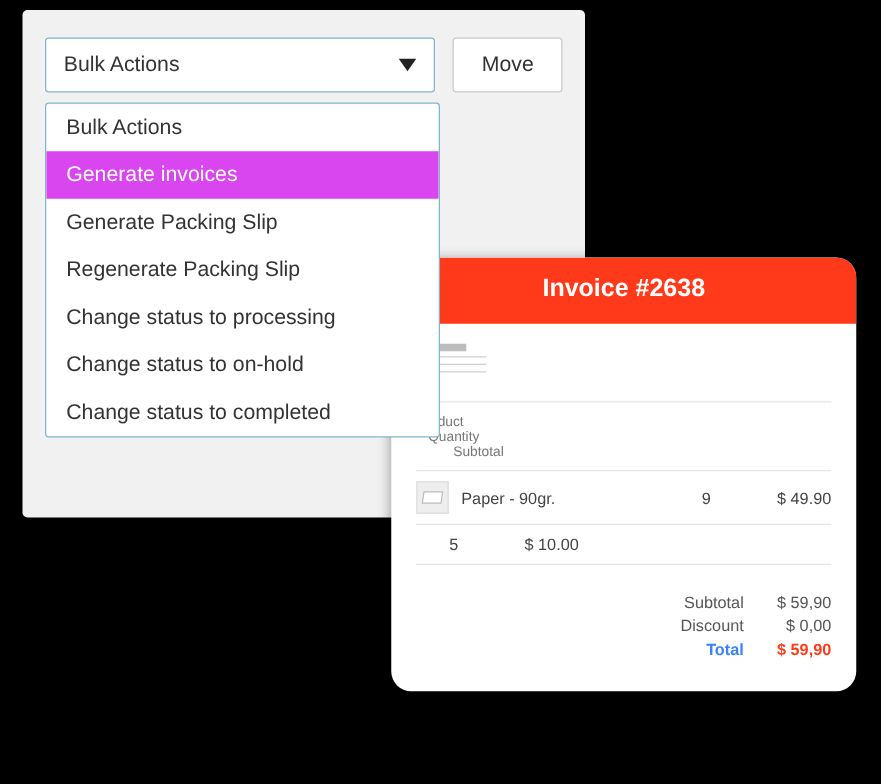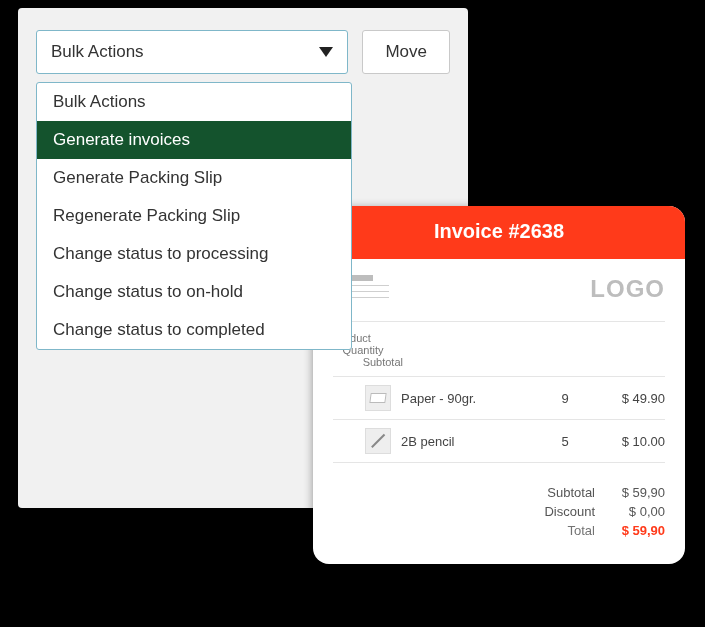--- a/index.html
+++ b/index.html
@@ -14,21 +14,21 @@
 
   
   .admin-card {
     position: absolute;
     left: 18px;
     top: 8px;
     width: 450px;
     background: #f1f1f1;
     border-radius: 4px;
     padding: 22px 18px 40px 18px;
-    height: 500px;
+    height: 406px;
   }
   .admin-toolbar {
     display: flex;
     gap: 14px;
     align-items: stretch;
   }
   .select-box {
     position: relative;
     flex: 1;
     background: #fff;
@@ -73,21 +73,21 @@
     z-index: 10;
     overflow: hidden;
   }
   .dropdown .option {
     padding: 9px 16px;
     font-size: 17px;
     color: #333;
     cursor: pointer;
   }
   .dropdown .option.highlighted {
-    background: #14532d;
+    background: #d946ef;
     color: #fff;
   }
 
   
   .invoice-card {
     position: absolute;
     right: 20px;
     top: 206px;
     width: 372px;
     background: #fff;
@@ -131,21 +131,20 @@
   .inv-colhead .c1 { flex: 1.4; }
   .inv-colhead .c2 { width: 60px; text-align: center; }
   .inv-colhead .c3 { width: 70px; text-align: right; }
 
   .inv-row {
     display: flex;
     align-items: center;
     padding: 8px 20px;
     font-size: 13px;
     color: #444;
-    margin-left: 32px;
   }
   .inv-row .thumb {
     width: 26px; height: 26px;
     background: #eee;
     border: 1px solid #ddd;
     margin-right: 10px;
     display: flex; align-items:center; justify-content:center;
   }
   .inv-row .c1 { flex: 1.4; display:flex; align-items:center; }
   .inv-row .c2 { width: 60px; text-align: center; }
@@ -163,21 +162,21 @@
     padding: 20px 20px 24px;
   }
   .inv-totals .trow {
     display: flex;
     justify-content: flex-end;
     font-size: 13px;
     padding: 2px 0;
   }
   .inv-totals .trow .tl { width: 80px; text-align: right; color:#555; }
   .inv-totals .trow .tv { width: 70px; text-align: right; color:#555; }
-  .inv-totals .trow.total .tl { color:#737373; font-weight:400; }
+  .inv-totals .trow.total .tl { color:#3b82f6; font-weight:700; }
   .inv-totals .trow.total .tv { color:#ff3a1a; font-weight:700; }
 </style>
 </head>
 <body>
 
 <div class="admin-card">
   <div class="admin-toolbar">
     <div class="select-box">
       <span class="label">Bulk Actions</span>
       <span class="caret"></span>
@@ -199,21 +198,20 @@
 <div class="invoice-card">
   <div class="invoice-header">Invoice #2638</div>
 
   <div class="invoice-top">
     <div class="address-lines">
       <div class="al1"></div>
       <div class="al"></div>
       <div class="al"></div>
       <div class="al"></div>
     </div>
-    <div class="logo-text">LOGO</div>
   </div>
 
   <div class="inv-hr"></div>
 
   <div class="inv-colhead">
     <div class="c1">Product</div>
     <div class="c2">Quantity</div>
     <div class="c3">Subtotal</div>
   </div>
   <div class="inv-hr"></div>
@@ -224,26 +222,20 @@
           <div class="thumb">
             <div class="paper-shape"></div>
           </div>
           <span>Paper - 90gr.</span>
         </div>
         <div class="c2">9</div>
         <div class="c3">$ 49.90</div>
       </div>
       <div class="inv-hr"></div>
       <div class="inv-row">
-        <div class="c1">
-          <div class="thumb">
-            <div class="pencil-shape"></div>
-          </div>
-          <span>2B pencil</span>
-        </div>
         <div class="c2">5</div>
         <div class="c3">$ 10.00</div>
       </div>
     </div>
 
   <div class="inv-hr"></div>
 
   <div class="inv-totals">
     <div class="trow">
       <div class="tl">Subtotal</div>

